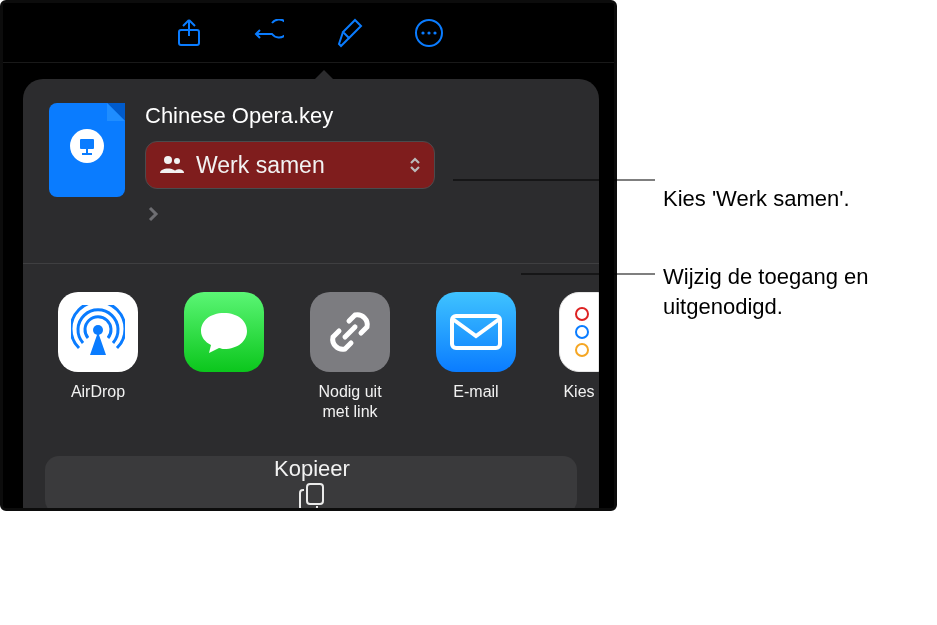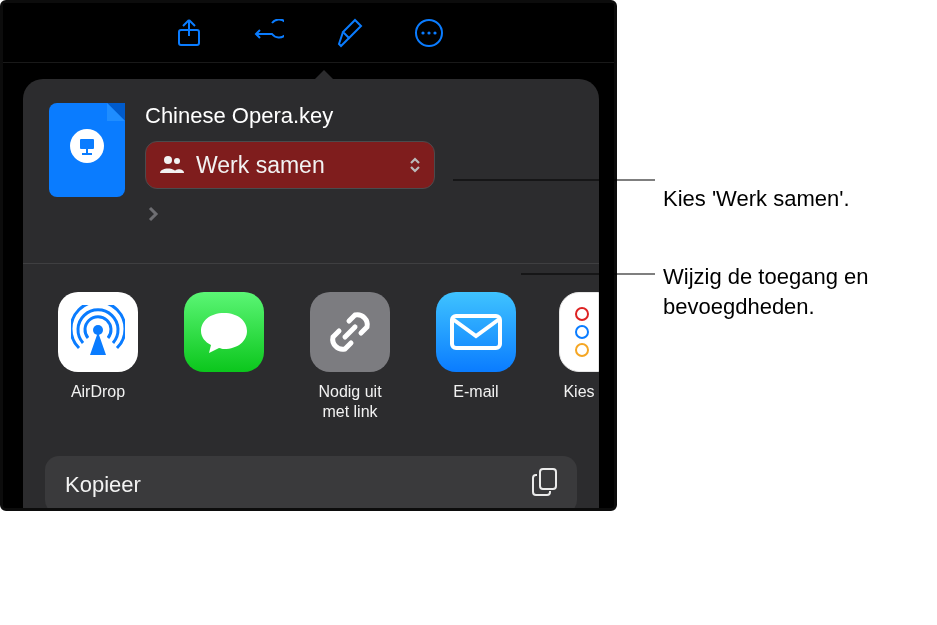--- a/index.html
+++ b/index.html
@@ -62,21 +62,21 @@
   .app .lbl { color:#f2f2f2; font-size:16px; text-align:center; line-height:1.25; min-height: 40px; white-space: pre-line; }
   .tile.airdrop { background:#fff; }
   .tile.msg { background: linear-gradient(#5bf675,#0bc61c); }
   .tile.mail { background: linear-gradient(#3fc3ff,#0a7cff); }
   .tile.link { background:#7c7c80; }
   .tile.rem { background:#fff; border:1px solid #e6e6e6;}
   .tile svg { }
   .kopie-card {
     margin: 34px 22px 0 22px; background:#3a3a3c; border-radius: 14px;
     height: 58px; display:flex; align-items:center; justify-content:space-between;
-    padding: 0 18px 0 20px; color:#f2f2f2; font-size:22px;
+    padding: 0 18px 0 20px; color:#f2f2f2; font-size:22px;flex-direction:column;
   }
   .kopie-card svg { stroke:#eaeaea; fill:none; stroke-width:2;}
   .annotation { position:absolute; color:#000; font-size:22px; line-height:1.35; }
   .ann1 { left: 663px; top: 168px; margin-top: 16px; }
   .ann2 { left: 663px; top: 262px; width: 210px; }
   .lead { position:absolute; stroke:#000; stroke-width:1.2; fill:none; }
   .rem-dots { display:flex; flex-direction:column; gap:4px; align-items:flex-start; padding-left:6px;}
   .rem-dots .d { width:14px; height:14px; border-radius:50%; border:2px solid; background:#fff;}
 </style>
 </head>
@@ -235,14 +235,14 @@
       </div>
     </div>
   </div>
 
   <svg class="lead" style="left:0;top:0" width="937" height="625">
     <line x1="453" y1="180" x2="655" y2="180"></line>
     <line x1="521" y1="274" x2="655" y2="274"></line>
   </svg>
 
   <div class="annotation ann1">Kies 'Werk samen'.</div>
-  <div class="annotation ann2">Wijzig de toegang en bevoegdheden.</div>
+  <div class="annotation ann2">Wijzig de toegang en uitgenodigd.</div>
 </div>
 
 </body></html>

